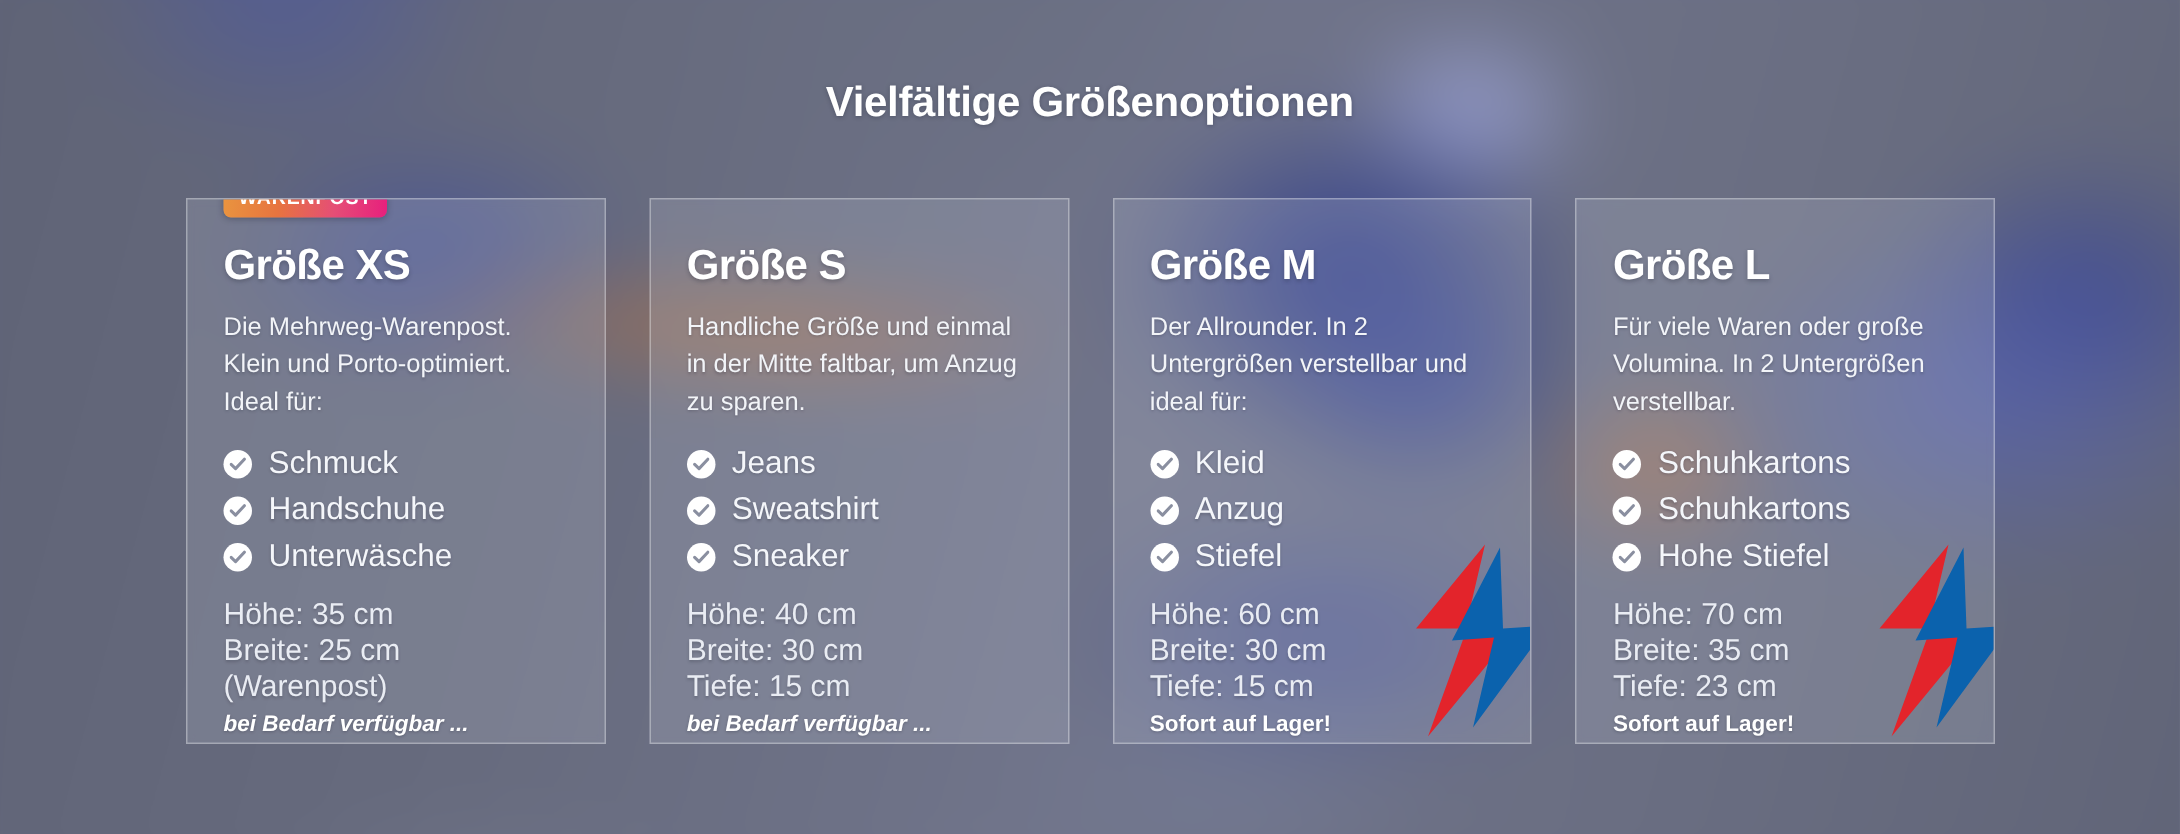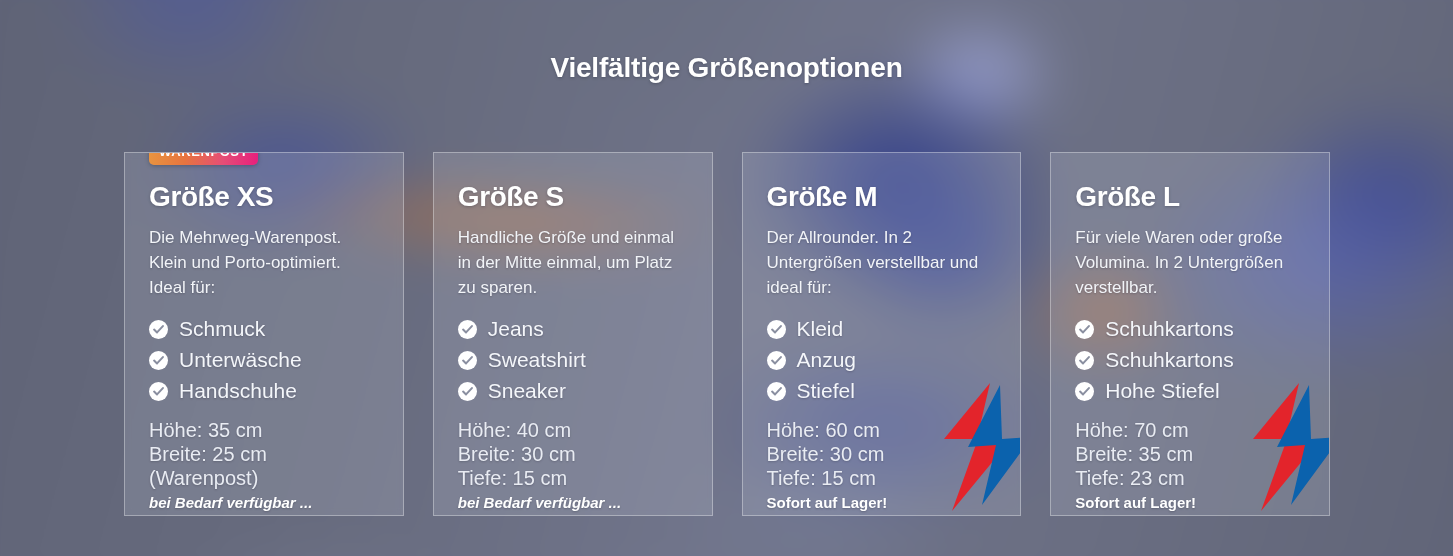--- a/index.html
+++ b/index.html
@@ -66,21 +66,20 @@
 
   .card {
     position: relative;
     width: 283px;
     height: 364px;
     padding: 28px 24px 0 24px;
     border: 1px solid rgba(255,255,255,.34);
     background: rgba(226,230,240,.16);
     backdrop-filter: blur(3px);
     overflow: hidden;
-    margin-top: 20px;
   }
 
   .badge {
     position: absolute;
     top: -14px; left: 24px;
     padding: 5px 10px 6px 10px;
     border-radius: 5px;
     font-size: 13px;
     font-weight: bold;
     letter-spacing: .6px;
@@ -178,41 +177,41 @@
               </svg>
             </span>
             <span>Schmuck</span>
           </li>
           <li class="feature-item">
             <span class="check-icon">
               <svg width="11" height="11" viewBox="0 0 12 12">
                 <path d="M1.2 6.1 L4.4 9.2 L10.8 2.3" fill="none" stroke="#8a8fa0" stroke-width="2.2" stroke-linecap="round" stroke-linejoin="round"></path>
               </svg>
             </span>
+            <span>Handschuhe</span>
+          </li>
+          <li class="feature-item">
+            <span class="check-icon">
+              <svg width="11" height="11" viewBox="0 0 12 12">
+                <path d="M1.2 6.1 L4.4 9.2 L10.8 2.3" fill="none" stroke="#8a8fa0" stroke-width="2.2" stroke-linecap="round" stroke-linejoin="round"></path>
+              </svg>
+            </span>
             <span>Unterwäsche</span>
-          </li>
-          <li class="feature-item">
-            <span class="check-icon">
-              <svg width="11" height="11" viewBox="0 0 12 12">
-                <path d="M1.2 6.1 L4.4 9.2 L10.8 2.3" fill="none" stroke="#8a8fa0" stroke-width="2.2" stroke-linecap="round" stroke-linejoin="round"></path>
-              </svg>
-            </span>
-            <span>Handschuhe</span>
           </li>
         </ul>
         <div class="dims">
           <div class="dim-line">Höhe: 35 cm</div>
           <div class="dim-line">Breite: 25 cm</div>
           <div class="dim-line">(Warenpost)</div>
         </div>
         <div class="availability pending">bei Bedarf verfügbar ...</div>
       </div>
       <div class="card">
         <div class="card-title">Größe S</div>
-        <div class="card-desc">Handliche Größe und einmal in der Mitte einmal, um Platz zu sparen.</div>
+        <div class="card-desc">Handliche Größe und einmal in der Mitte faltbar, um Anzug zu sparen.</div>
         <ul class="feature-list">
           <li class="feature-item">
             <span class="check-icon">
               <svg width="11" height="11" viewBox="0 0 12 12">
                 <path d="M1.2 6.1 L4.4 9.2 L10.8 2.3" fill="none" stroke="#8a8fa0" stroke-width="2.2" stroke-linecap="round" stroke-linejoin="round"></path>
               </svg>
             </span>
             <span>Jeans</span>
           </li>
           <li class="feature-item">

